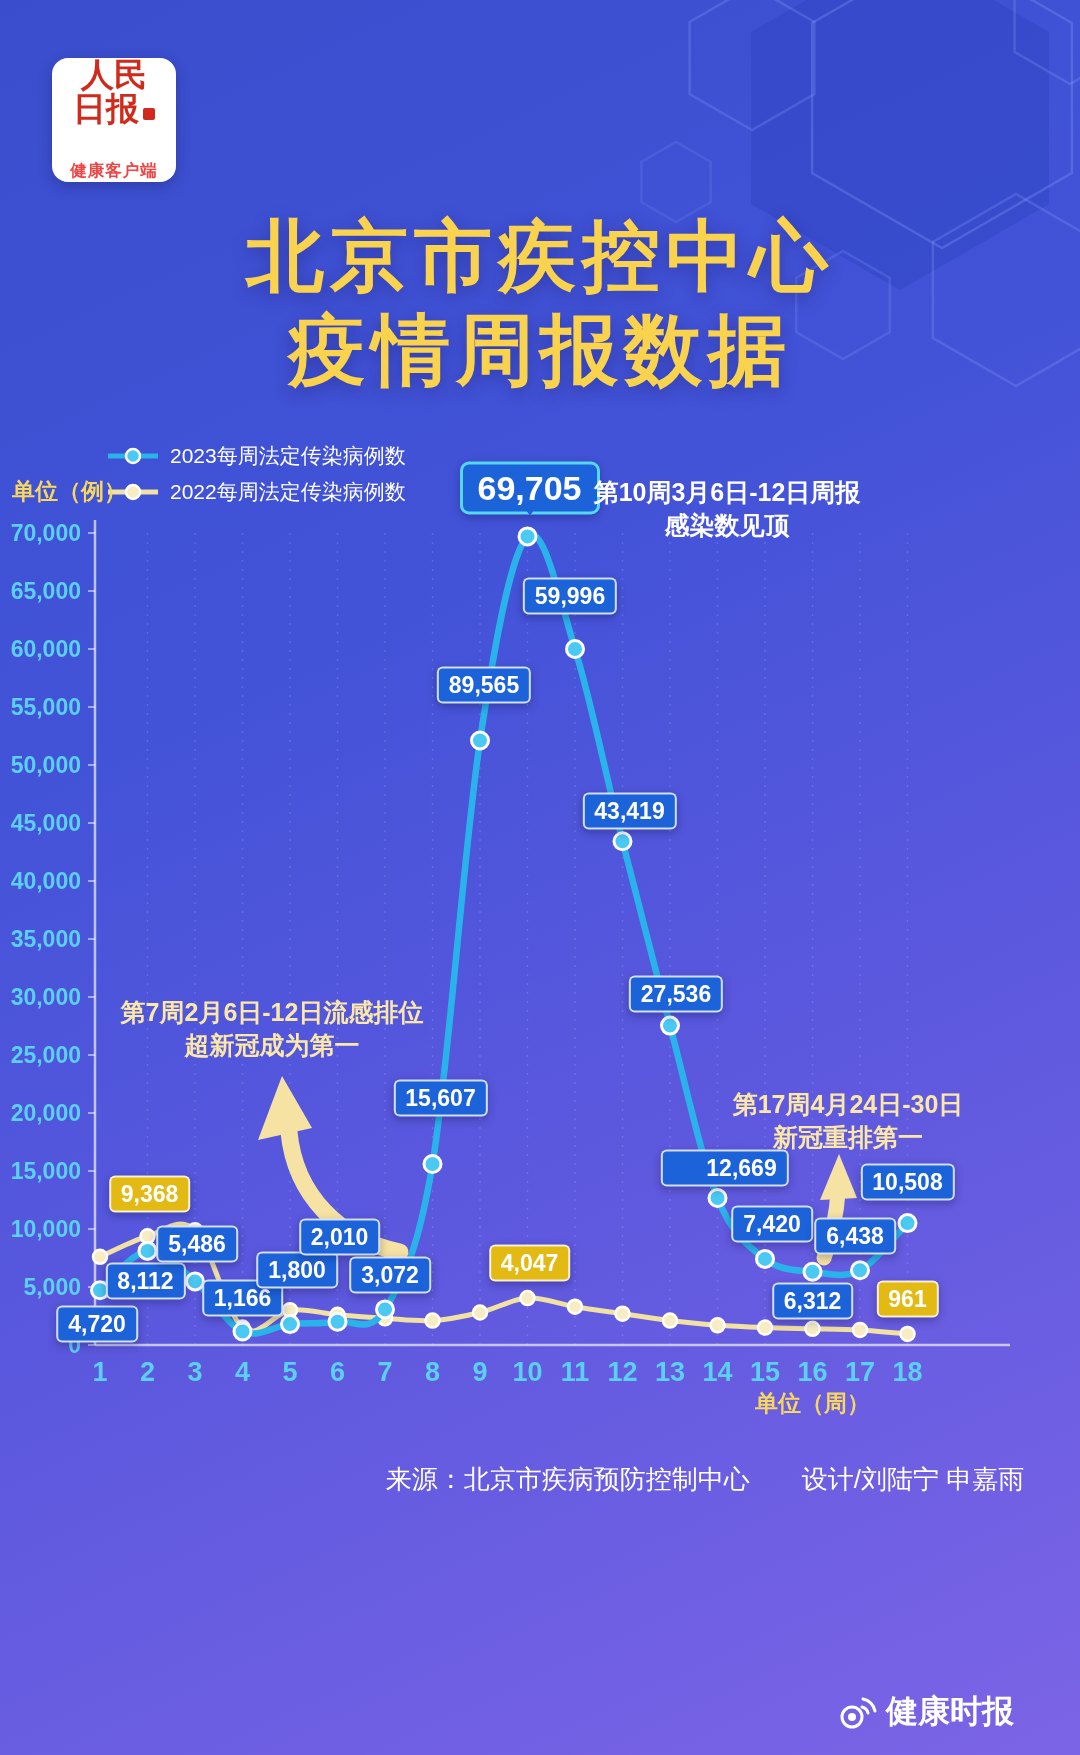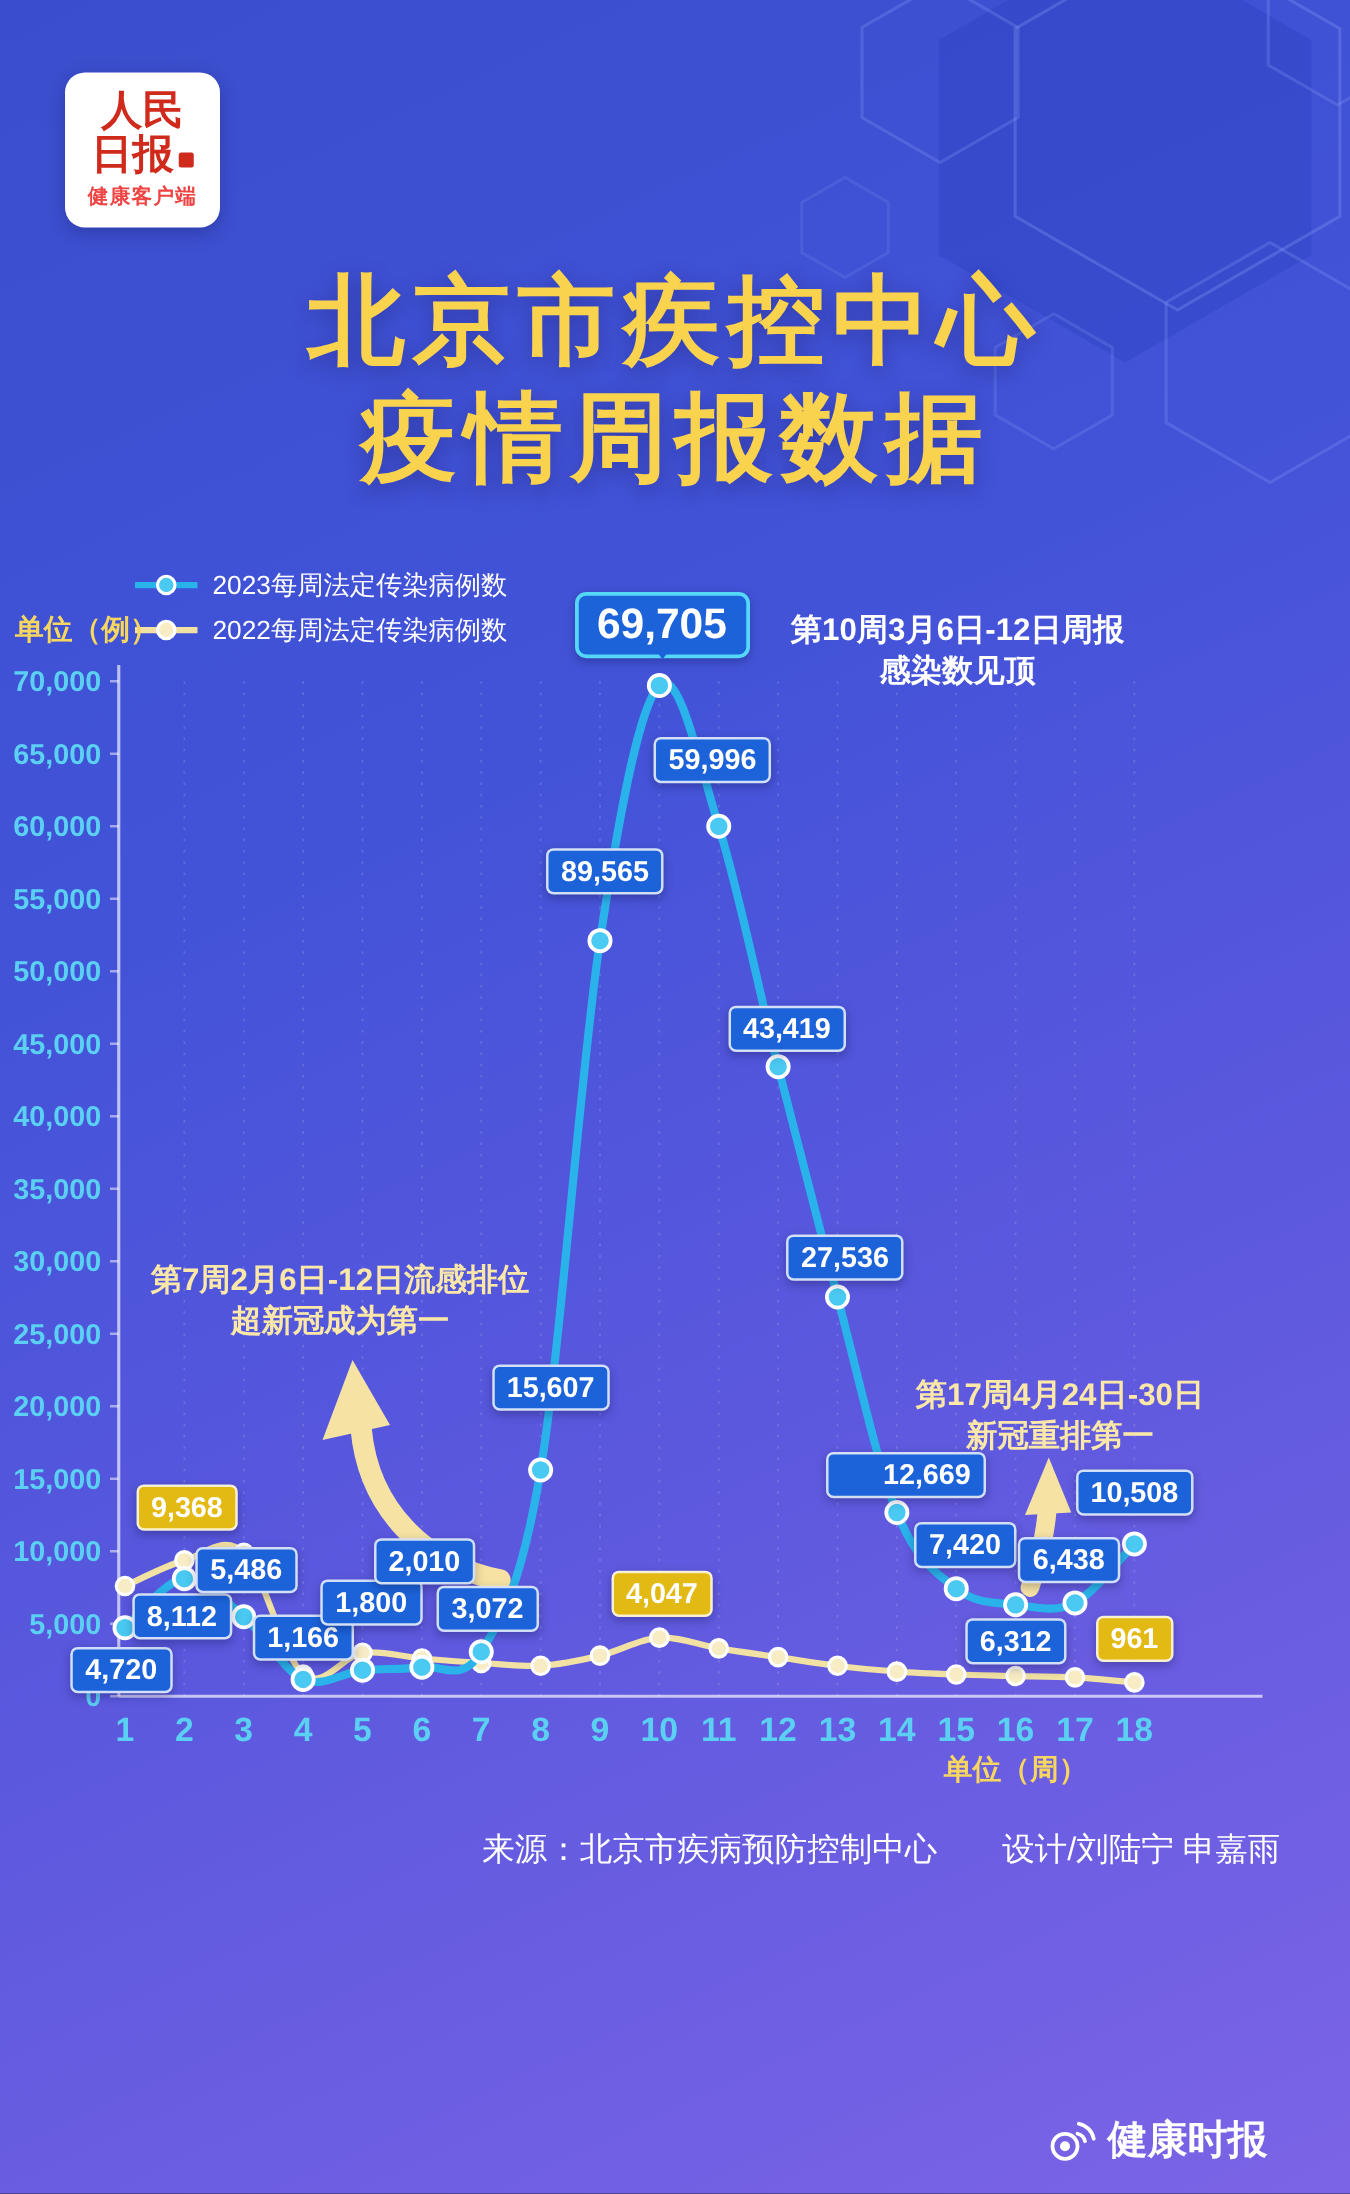--- a/index.html
+++ b/index.html
@@ -4,32 +4,32 @@
 <style>
   html,body{margin:0;padding:0;background:#222;}
   .page{
     position:relative;width:1080px;height:1755px;overflow:hidden;
     background:linear-gradient(155deg,#3a4ecd 0%,#4253d8 35%,#5b58de 62%,#7c64e6 100%);
     font-family:"Liberation Sans","DejaVu Sans",sans-serif;
   }
   .hexbg{position:absolute;top:0;left:0;width:1080px;height:470px;}
   
   .logo{position:absolute;left:52px;top:58px;width:124px;height:124px;background:#fff;border-radius:16px;
-    display:flex;flex-direction:column;align-items:center;justify-content:center;gap:2px;
+    display:flex;flex-direction:column;align-items:center;justify-content:space-between;gap:2px;
     box-shadow:0 4px 14px rgba(20,20,80,.3);}
   .logo-red{font-family:"Liberation Serif","DejaVu Serif",serif;font-weight:bold;color:#cf2a1b;
     font-size:33px;line-height:1.04;text-align:center;}
   .logo-red .seal{display:inline-block;width:12px;height:12px;background:#cf2a1b;border-radius:2px;margin-left:4px;}
   .logo-sub{color:#ef4444;font-weight:bold;font-size:16.5px;letter-spacing:1px;margin-top:3px;}
   
   .title{position:absolute;top:210px;left:0;width:100%;text-align:center;color:#f9d24e;
     font-size:78px;font-weight:900;letter-spacing:6px;line-height:1.2;
     text-shadow:0 5px 16px rgba(25,20,90,.35);}
   
-  .chart{position:absolute;left:0;top:452px;width:1000px;height:990px;}
+  .chart{position:absolute;left:0;top:440px;width:1000px;height:990px;}
   .chart svg.plot{position:absolute;left:0;top:0;}
   .legend{position:absolute;left:106px;top:2px;display:flex;flex-direction:column;gap:8px;z-index:5;}
   .legend-item{display:flex;align-items:center;gap:10px;color:#ffffff;font-size:21px;}
   .ylabel{position:absolute;left:12px;top:36px;color:#f7d75f;font-size:23px;font-weight:bold;z-index:5;}
   .xlabel{position:absolute;right:130px;top:948px;color:#f7d75f;font-size:23px;font-weight:bold;z-index:5;}
   .badges,.annos{position:absolute;left:0;top:0;width:1080px;height:990px;z-index:6;}
   .badge{position:absolute;transform:translate(-50%,-50%);background:#1c63da;color:#fff;font-weight:bold;
     font-size:23px;padding:3px 10px;border-radius:6px;border:2px solid rgba(255,255,255,.8);
     white-space:nowrap;box-shadow:0 3px 8px rgba(0,0,40,.25);}
   .badge.yellow{background:#e3b914;}
@@ -218,21 +218,21 @@
         <div class="badge" style="left: 724.5px; top: 728.04px; padding-left: 44px;">12,669</div>
         <div class="badge" style="left: 772px; top: 783.928px;">7,420</div>
         <div class="badge" style="left: 812.5px; top: 860.781px;">6,312</div>
         <div class="badge" style="left: 855px; top: 796.319px;">6,438</div>
         <div class="badge" style="left: 907.5px; top: 742.107px;">10,508</div>
         <div class="badge yellow" style="left: 149.5px; top: 754.331px;">9,368</div>
         <div class="badge yellow" style="left: 529.5px; top: 823.055px;">4,047</div>
         <div class="badge yellow" style="left: 907.5px; top: 858.852px;">961</div>
       </div>
     <div class="annos" id="annos">
-        <div class="anno" style="left: 727px; top: 36px; color: rgb(255, 255, 255); font-size: 25px; margin-left: 39px;">
+        <div class="anno" style="left: 727px; top: 36px; color: rgb(255, 255, 255); font-size: 25px;">
           <div>第10周3月6日-12日周报</div>
           <div>感染数见顶</div>
         </div>
         <div class="anno" style="left: 272px; top: 556px; color: rgb(251, 232, 169); font-size: 25px;">
           <div>第7周2月6日-12日流感排位</div>
           <div>超新冠成为第一</div>
         </div>
         <div class="anno" style="left: 848px; top: 648px; color: rgb(251, 232, 169); font-size: 25px;">
           <div>第17周4月24日-30日</div>
           <div>新冠重排第一</div>

